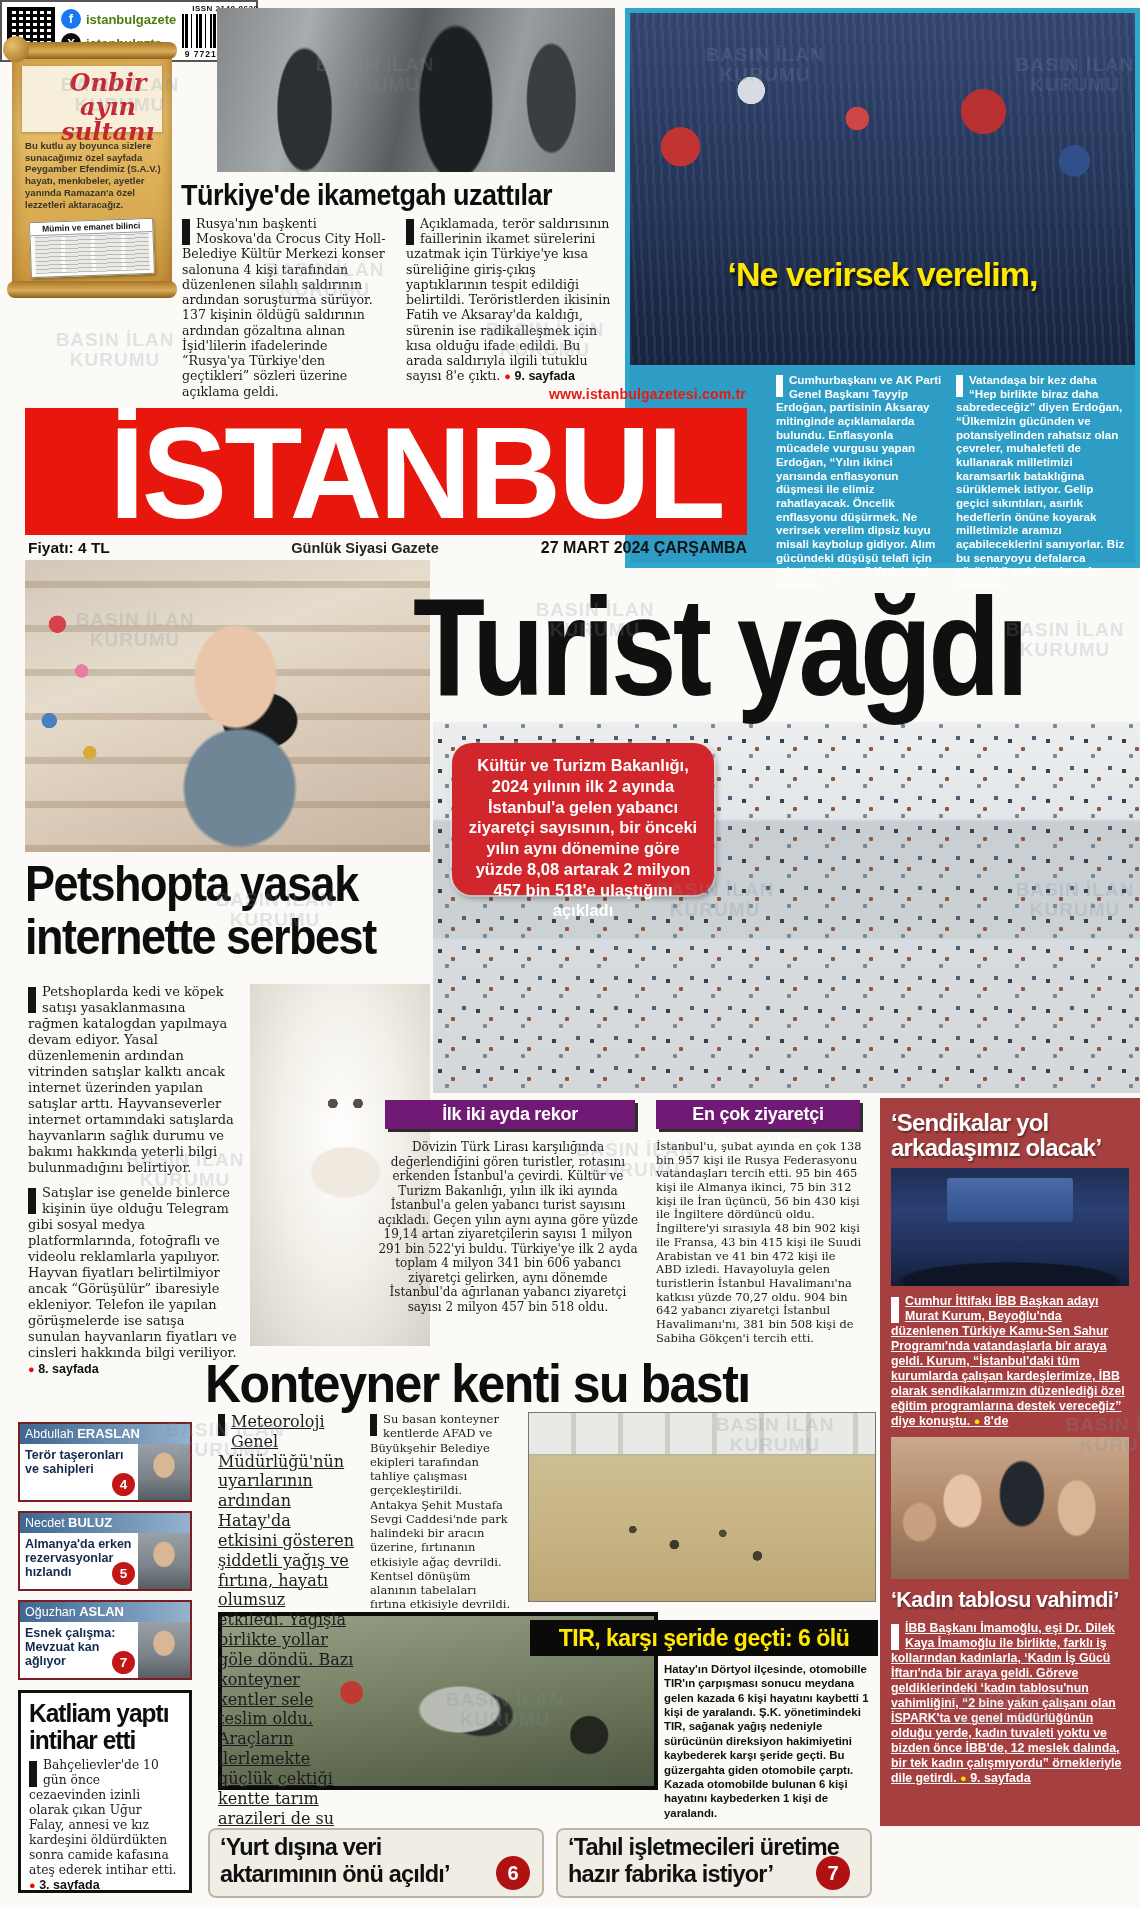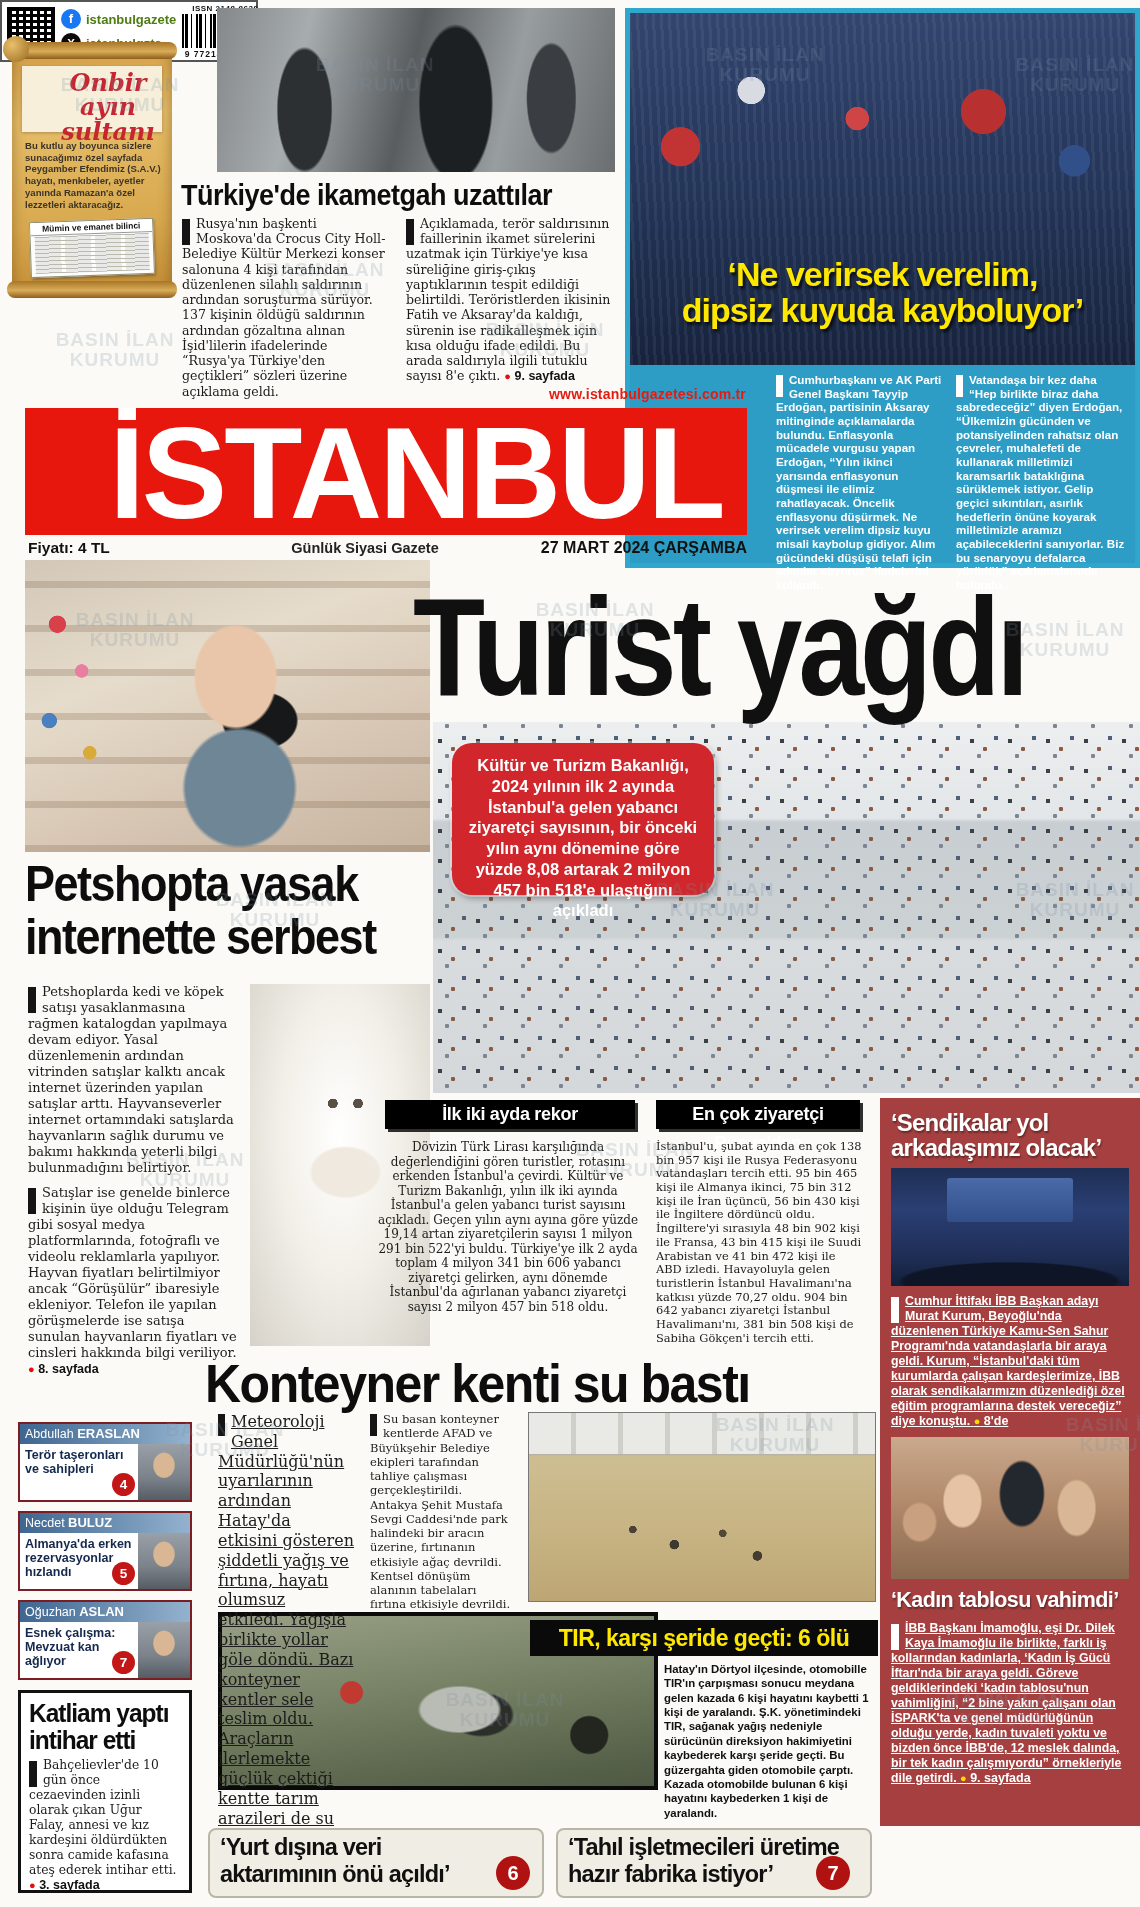--- a/index.html
+++ b/index.html
@@ -95,21 +95,21 @@
      background-image:
        radial-gradient(circle 2.4px at 7px 9px, #3c4148 95%, transparent),
        radial-gradient(circle 2.2px at 20px 17px, #8a5a44 95%, transparent),
        radial-gradient(circle 2.4px at 31px 6px, #506078 95%, transparent),
        radial-gradient(circle 2.2px at 14px 24px, #7a8694 95%, transparent),
        linear-gradient(180deg,#eceeef 0%,#e3e6e8 26%, #c9ced2 27%, #ccd1d4 58%, #d9dcdf 59%, #d5d8da 100%);
      background-size:38px 30px,38px 30px,38px 30px,38px 30px,100% 100%;
      background-position:0 100px,0 100px,0 100px,0 100px,0 0; }
   .lead-box { left:452px; top:743px; width:262px; height:152px; background:#d1262b; border-radius:20px; z-index:2;
      color:#fff; font-size:16.5px; line-height:1.26; font-weight:900; text-align:center; padding:12px 10px; box-shadow:0 0 0 2px rgba(255,255,255,.35), 2px 3px 6px rgba(0,0,0,.35); }
-  .redbar { position:absolute; height:29px; background:#000000; color:#fff; font-weight:900; font-size:18px; text-align:center; line-height:29px; box-shadow:3px 3px 0 rgba(10,10,10,.85); z-index:2; letter-spacing:-0.3px; }
+  .redbar { position:absolute; height:29px; background:#701a75; color:#fff; font-weight:900; font-size:18px; text-align:center; line-height:29px; box-shadow:3px 3px 0 rgba(10,10,10,.85); z-index:2; letter-spacing:-0.3px; }
   .bar-rekor { left:385px; top:1100px; width:250px; }
   .bar-rusya { left:656px; top:1100px; width:204px; }
   .tour-col1 { left:377px; top:1140px; width:262px; font-size:12px; line-height:1.21; z-index:2;text-align:center; }
   .tour-col2 { left:656px; top:1140px; width:206px; font-size:11.4px; line-height:1.2; z-index:2; }
 
   
   .sidebar { left:880px; top:1098px; width:260px; height:728px; background:#a64040; z-index:3; padding:12px 11px; }
   .sb-headline { color:#fff; font-weight:900; font-size:24px; line-height:1.06; letter-spacing:-0.8px; text-shadow:1px 2px 2px rgba(0,0,0,.4); }
   .kamusen-photo { width:238px; height:118px; margin-top:7px;
      background: radial-gradient(ellipse 150px 26px at 50% 96%, #0d1526 70%, transparent 75%),
@@ -222,21 +222,20 @@
   </p>
   <p class="abs news-serif res-col2">
     <span class="bar"></span><span>Açıklamada, terör saldırısının faillerinin ikamet sürelerini uzatmak için Türkiye'ye kısa süreliğine giriş-çıkış yaptıklarının tespit edildiği belirtildi. Teröristlerden ikisinin Fatih ve Aksaray'da kaldığı, sürenin ise radikalleşmek için kısa olduğu ifade edildi. Bu arada saldırıyla ilgili tutuklu sayısı 8'e çıktı.</span>
     <span class="pageref"><span class="dot-red">●</span> <span>9. sayfada</span></span>
   </p>
 
   <section class="abs bluebox">
     <div class="rally-photo"></div>
     <div class="rally-headline">
       <div>‘Ne verirsek verelim,</div>
-      <div>dipsiz kuyuda kayboluyor’</div>
     </div>
     <p class="ecol ecol1">
       <span class="bar w"></span><span>Cumhurbaşkanı ve AK Parti Genel Başkanı Tayyip Erdoğan, partisinin Aksaray mitinginde açıklamalarda bulundu. Enflasyonla mücadele vurgusu yapan Erdoğan, “Yılın ikinci yarısında enflasyonun düşmesi ile elimiz rahatlayacak. Öncelik enflasyonu düşürmek. Ne verirsek verelim dipsiz kuyu misali kaybolup gidiyor. Alım gücündeki düşüşü telafi için adımlar atıyoruz” ifadelerini kullandı.</span>
     </p>
     <p class="ecol ecol2">
       <span class="bar w"></span><span>Vatandaşa bir kez daha “Hep birlikte biraz daha sabredeceğiz” diyen Erdoğan, “Ülkemizin gücünden ve potansiyelinden rahatsız olan çevreler, muhalefeti de kullanarak milletimizi karamsarlık bataklığına sürüklemek istiyor. Gelip geçici sıkıntıları, asırlık hedeflerin önüne koyarak milletimizle aramızı açabileceklerini sanıyorlar. Biz bu senaryoyu defalarca yürüdük” açıklamalarında bulundu.</span>
     </p>
   </section>
 
   <div class="abs masthead-url">www.istanbulgazetesi.com.tr</div>

